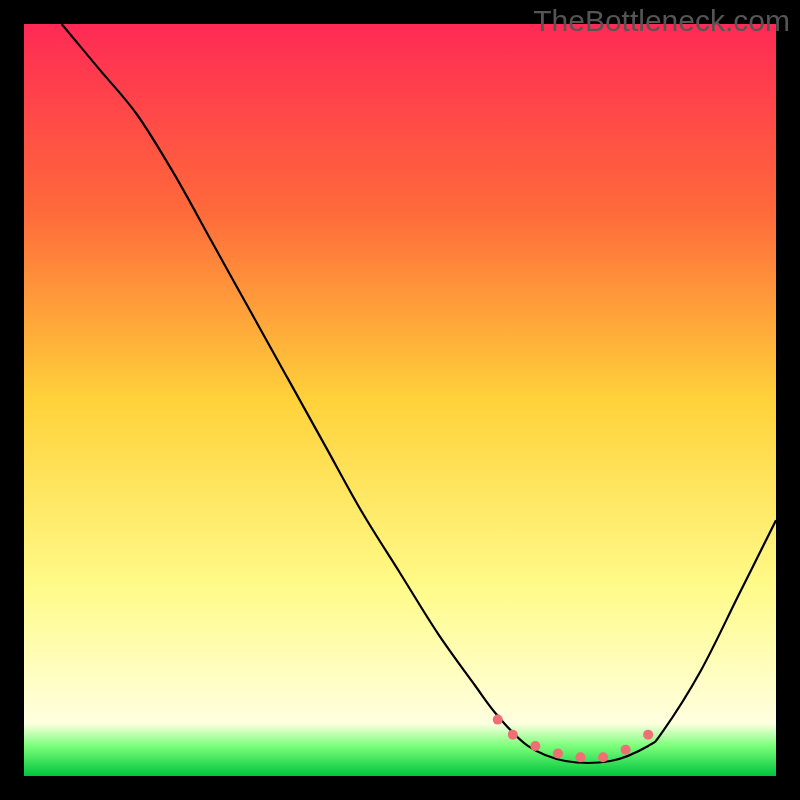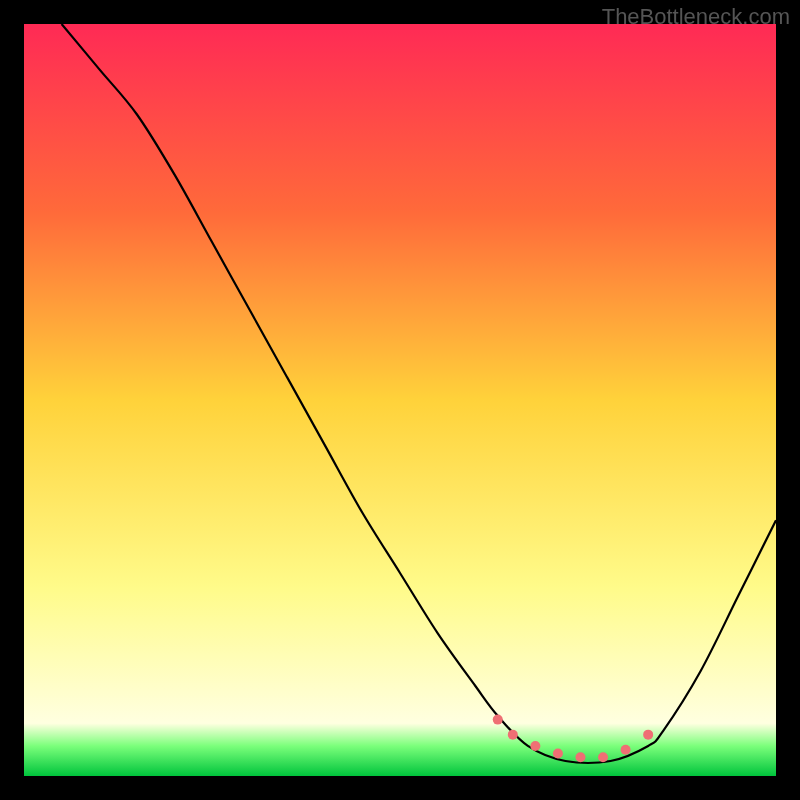--- a/index.html
+++ b/index.html
@@ -10,21 +10,21 @@
     background: #000;
     font-family: Arial, Helvetica, sans-serif;
     position: relative;
     overflow: hidden;
   }
   .watermark {
     position: absolute;
     top: 4px;
     right: 10px;
     color: #555;
-    font-size: 22px;
+    font-size: 30px;
     font-weight: 500;
     z-index: 10;
     letter-spacing: 0px;
   }
   .plot-area {
     position: absolute;
     left: 24px;
     top: 24px;
     width: 752px;
     height: 752px;

